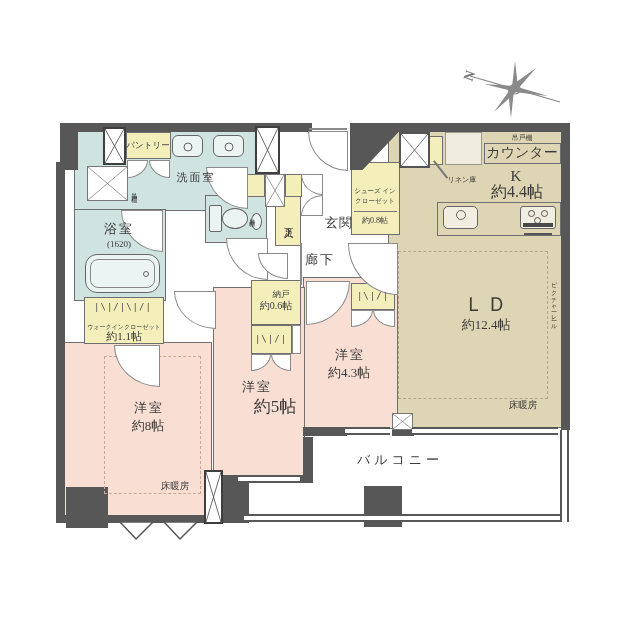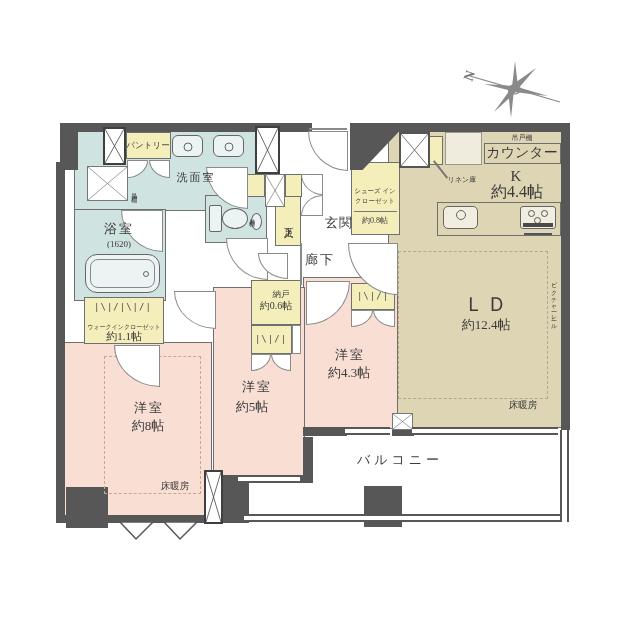--- a/index.html
+++ b/index.html
@@ -196,21 +196,21 @@
   <div class="lbl" style="left:487px;top:304px;font-size:20px;letter-spacing:3px">ＬＤ</div>
   <div class="lbl" style="left:486px;top:324px;font-size:13px">約12.4帖</div>
   <div class="lbl v" style="left:554px;top:302px;font-size:6px;transform:translate(-50%,-50%)">ピクチャーレール</div>
   <div class="lbl" style="left:523px;top:406px;font-size:9.5px">床暖房</div>
   <div class="lbl" style="left:124px;top:327px;font-size:6px">ウォークインクローゼット</div>
   <div class="lbl" style="left:124px;top:336px;font-size:11px">約1.1帖</div>
   <div class="lbl" style="left:149px;top:407px;font-size:13px;letter-spacing:2px">洋室</div>
   <div class="lbl" style="left:148px;top:425px;font-size:13px">約8帖</div>
   <div class="lbl" style="left:175px;top:487px;font-size:9.5px">床暖房</div>
   <div class="lbl" style="left:257px;top:386px;font-size:13px;letter-spacing:2px">洋室</div>
-  <div class="lbl" style="left:252px;top:406px;font-size:13px">約5帖</div>
+  <div class="lbl" style="left:275px;top:406px;font-size:17px">約5帖</div>
   <div class="lbl" style="left:350px;top:354px;font-size:13px;letter-spacing:2px">洋室</div>
   <div class="lbl" style="left:349px;top:372px;font-size:13px">約4.3帖</div>
   <div class="lbl" style="left:400px;top:459px;font-size:13px;letter-spacing:4px">バルコニー</div>
   <div class="hang" style="left:123px;top:307px;font-size:9px">|\|/|\|/|</div>
   <div class="hang" style="left:271px;top:339px;font-size:9px">|\|/|</div>
   <div class="hang" style="left:373px;top:296px;font-size:9px">|\|/|</div>
 
 </div>
 
 </body></html>

